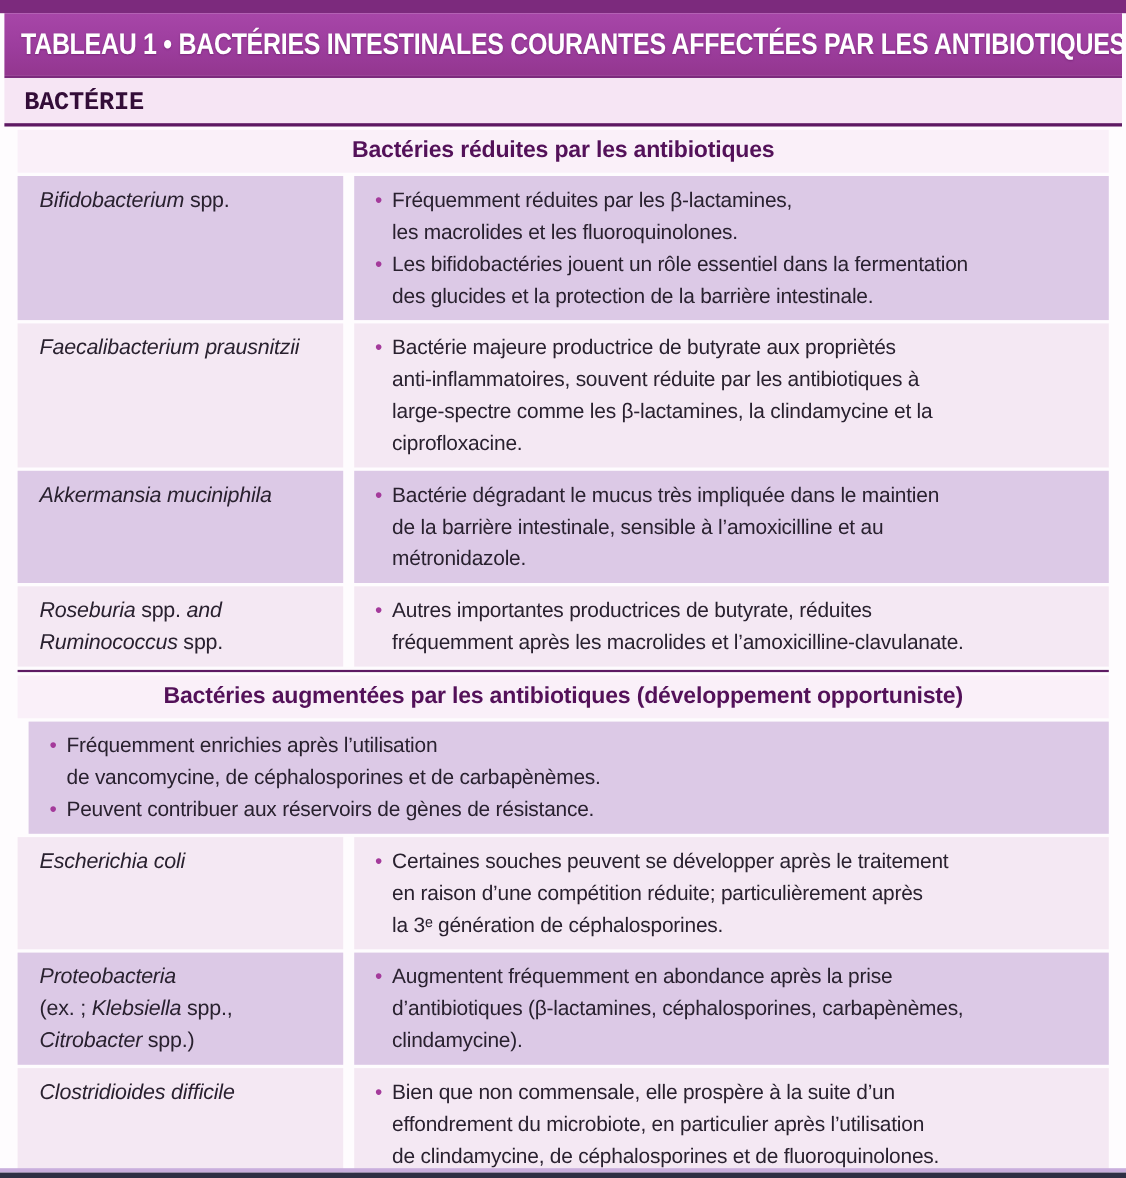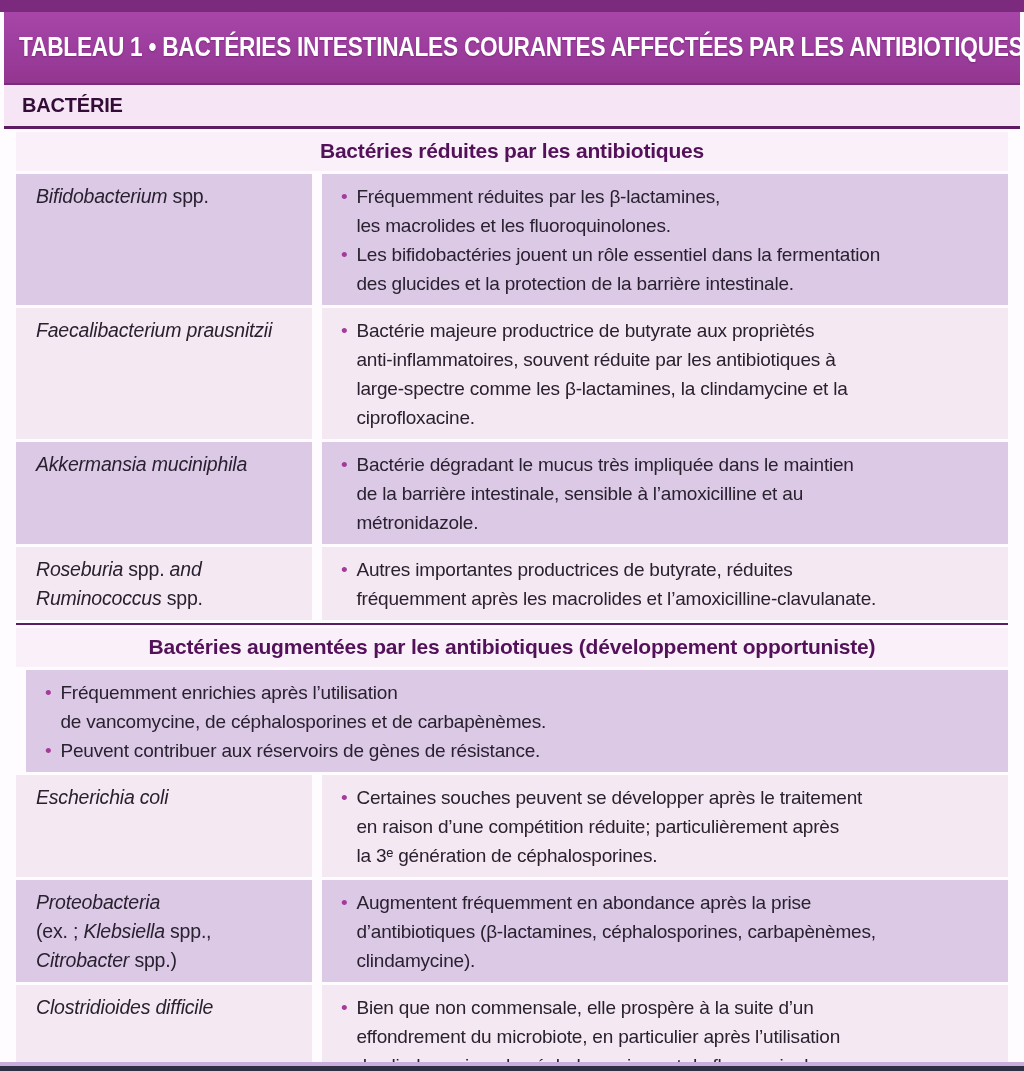--- a/index.html
+++ b/index.html
@@ -10,37 +10,37 @@
     --bullet:#a43a9b; --body-text:#29212f;
     --bottom-line:#c9aedd; --bottom-strip:#2f2f44;
   }
   html,body{margin:0;padding:0;}
   body{
     width:1024px;height:1071px;position:relative;overflow:hidden;background:#fefcfe;
     font-family:"Liberation Sans","DejaVu Sans",sans-serif;
   }
   .top-strip{height:12px;background:var(--top-strip);}
   .title-bar{
-    margin:0 4px;height:73px;display:flex;align-items:center;overflow:hidden;
+    margin:0 4px;height:59px;display:flex;align-items:center;overflow:hidden;
     background:linear-gradient(180deg,var(--title-bar-light) 0%,var(--title-bar) 55%,#93368f 100%);
     border-bottom:2px solid #7c2a7d;box-sizing:border-box;
   }
   .title-text{
     color:var(--title-text);font-weight:bold;font-size:27px;white-space:nowrap;
     letter-spacing:-0.3px;padding-left:18px;display:inline-block;
     transform:scaleX(0.84);transform-origin:left center;
     text-shadow:0 1px 2px rgba(70,0,70,0.35);
   }
   .header-row{
     margin:0 4px;background:var(--header-row-bg);height:41px;position:relative;
     border-bottom:3px solid var(--divider);box-sizing:content-box;
   }
   .col-header{
-    position:absolute;top:9px;font-weight:bold;font-size:20px;color:var(--header-text);
-    letter-spacing:-0.2px;white-space:nowrap;
+    position:absolute;top:9px;font-weight:bold;font-size:23px;color:var(--header-text);
+    letter-spacing:-0.2px;white-space:nowrap;font-family:Liberation Mono, monospace;
   }
   .col-header.c0{left:18px;}
   .col-header.c1{left:336px;}
   .table-sections{margin:0 16px;}
   .section-divider{height:2px;background:var(--divider);margin-top:3px;}
   .section-header{
     background:var(--section-header-bg);text-align:center;font-weight:bold;font-size:21px;
     color:var(--section-header-text);padding:7px 0 8px;margin:3px 0;letter-spacing:-0.2px;
   }
   .row{display:flex;margin-bottom:3px;}

